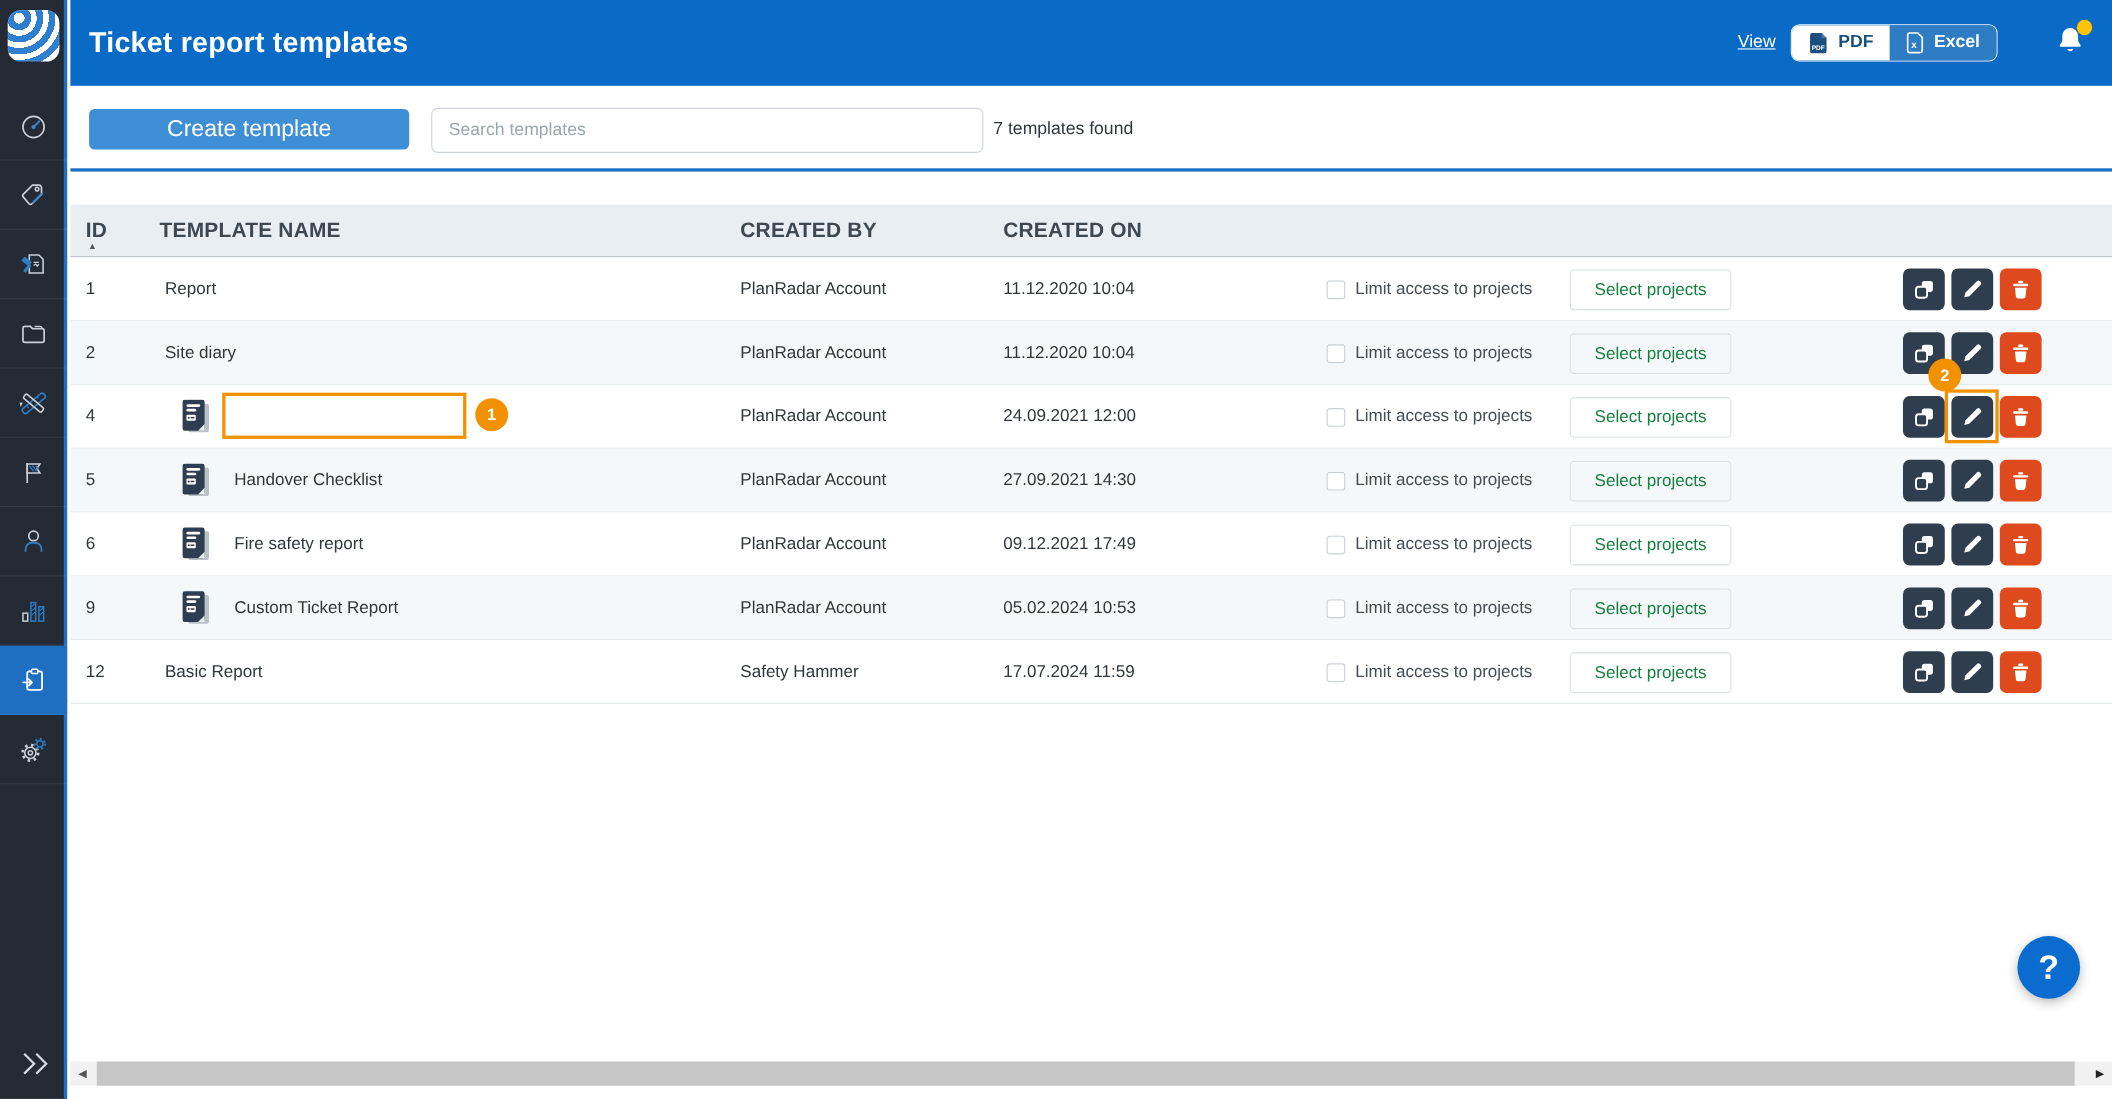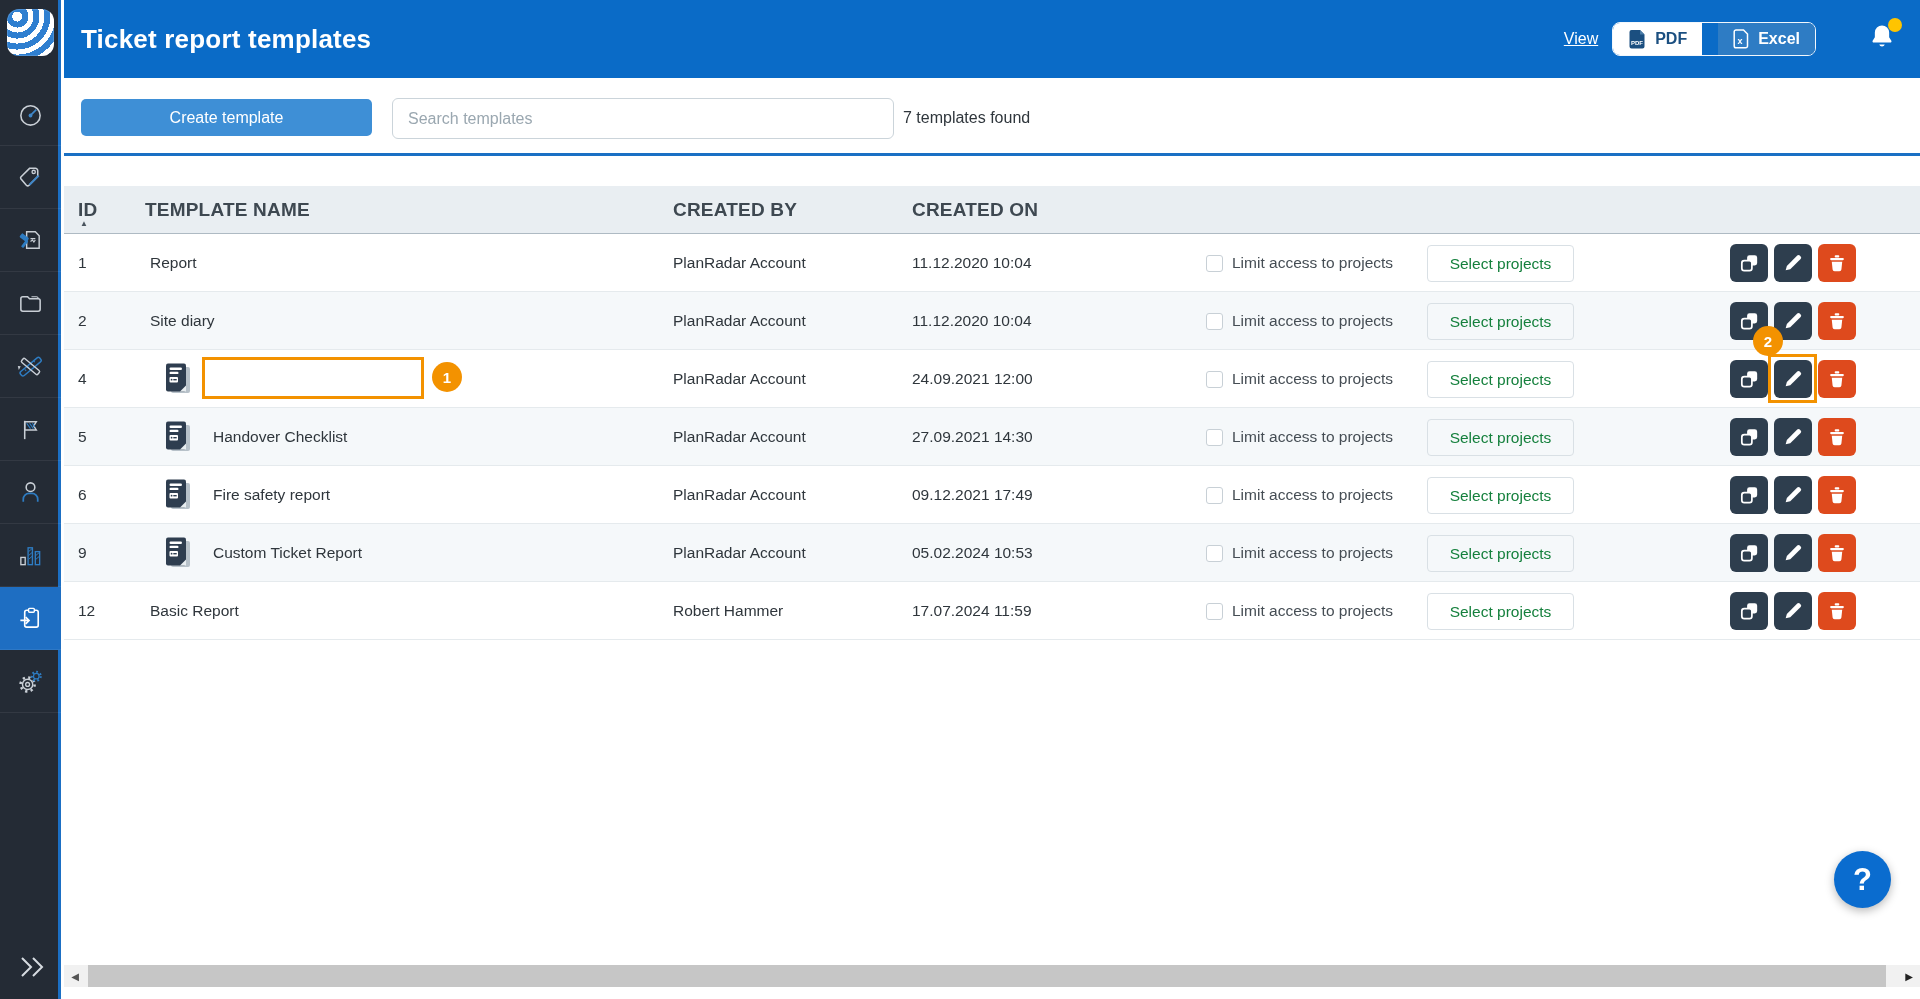--- a/index.html
+++ b/index.html
@@ -15,30 +15,30 @@
   .nav { position:absolute; top:83px; left:0; width:61px; }
   .nav-item { height:63px; display:flex; align-items:center; justify-content:center; border-bottom:1px solid rgba(255,255,255,.07); cursor:pointer; }
   .nav-item.active { background:#1E6EC2; }
   .collapse { position:absolute; bottom:10px; left:0; width:61px; height:44px; display:flex; align-items:center; justify-content:center; cursor:pointer; }
 
   
   .topbar { position:absolute; left:64px; top:0; width:1856px; height:78px; background:#0A6BC7; }
   .page-title { position:absolute; left:17px; top:50%; transform:translateY(-50%); color:#fff; font-size:26px; font-weight:700; letter-spacing:.2px; }
   .topbar-right { position:absolute; right:22px; top:0; height:78px; display:flex; align-items:center; }
   .view-label { color:#fff; font-size:16px; margin-right:14px;text-decoration:underline; }
-  .seg { display:flex; height:34px; border:1px solid rgba(255,255,255,.95); border-radius:8px; overflow:hidden;gap:16px; }
+  .seg { display:flex; height:34px; border:1px solid rgba(255,255,255,.95); border-radius:8px; overflow:hidden; }
   .seg-btn { display:flex; align-items:center; gap:8px; padding:0 15px; font-size:16px; font-weight:700; cursor:pointer; }
   .seg-pdf { background:#ffffff; color:#1B4F80; }
   .seg-excel { background:#2E7CC4; color:#ffffff; }
   .bell-wrap { position:relative; margin-left:52px; width:30px; height:34px; cursor:pointer; }
   .bell-dot { position:absolute; right:-4px; top:-4px; width:14px; height:14px; border-radius:50%; background:#FFC400; }
 
   
   .create-btn { position:absolute; left:81px; top:99px; width:291px; height:37px; background:#3E8FD6; color:#fff; border:none; border-radius:5px;
-                font-family:inherit; font-size:16px; display:flex; align-items:center; justify-content:center; cursor:pointer; }
+                font-family:inherit; font-size:21px; display:flex; align-items:center; justify-content:center; cursor:pointer; }
   .search-input { position:absolute; left:392px; top:98px; width:502px; height:41px; border:1px solid #CBD4DA; border-radius:6px; padding:0 15px;
                   font-family:inherit; font-size:16px; color:#0369a1; outline:none; }
   .search-input::placeholder { color:#9AA7B0; }
   .results-text { position:absolute; left:903px; top:109px; font-size:16px; color:#2F363C; }
   .blue-divider { position:absolute; left:64px; top:153px; width:1856px; height:3px; background:#1A70C4; }
 
   
   .thead { position:absolute; left:64px; top:186px; width:1856px; height:48px; background:#E9EEF2; border-bottom:1px solid #AEBAC3; }
   .th { position:absolute; top:13px; font-size:19px; font-weight:700; color:#3E4851; letter-spacing:.2px; cursor:pointer; }
   .th-id { left:14px; }
@@ -431,21 +431,21 @@
           <rect x="9.5" y="3.5" width="5" height="2.4" rx="1" fill="#fff"></rect>
           <rect x="4.5" y="6.5" width="15" height="2.4" rx="1.2" fill="#fff"></rect>
           <path d="M6.3 10.5 h11.4 l-0.9 8.6 a2.2 2.2 0 0 1-2.2 2 H9.4 a2.2 2.2 0 0 1-2.2-2 Z" fill="#fff"></path>
         </svg>
       </button>
     </div>
       <div class="trow">
       <div class="cell c-id">12</div>
 
       <div class="cell c-name no-icon">Basic Report</div>
-      <div class="cell c-by">Robert Hammer</div>
+      <div class="cell c-by">Safety Hammer</div>
       <div class="cell c-on">17.07.2024 11:59</div>
       <span class="c-check"></span>
       <div class="cell c-limit">Limit access to projects</div>
       <button class="c-select">Select projects</button>
       <button class="action-btn a-copy">
         <svg width="23" height="23" viewBox="0 0 24 24">
           <rect x="9.5" y="3.5" width="10.5" height="10.5" rx="2.5" fill="#fff"></rect>
           <rect x="4" y="9" width="10.5" height="10.5" rx="2.5" fill="#2E3E4E" stroke="#fff" stroke-width="1.8"></rect>
         </svg>
       </button>

